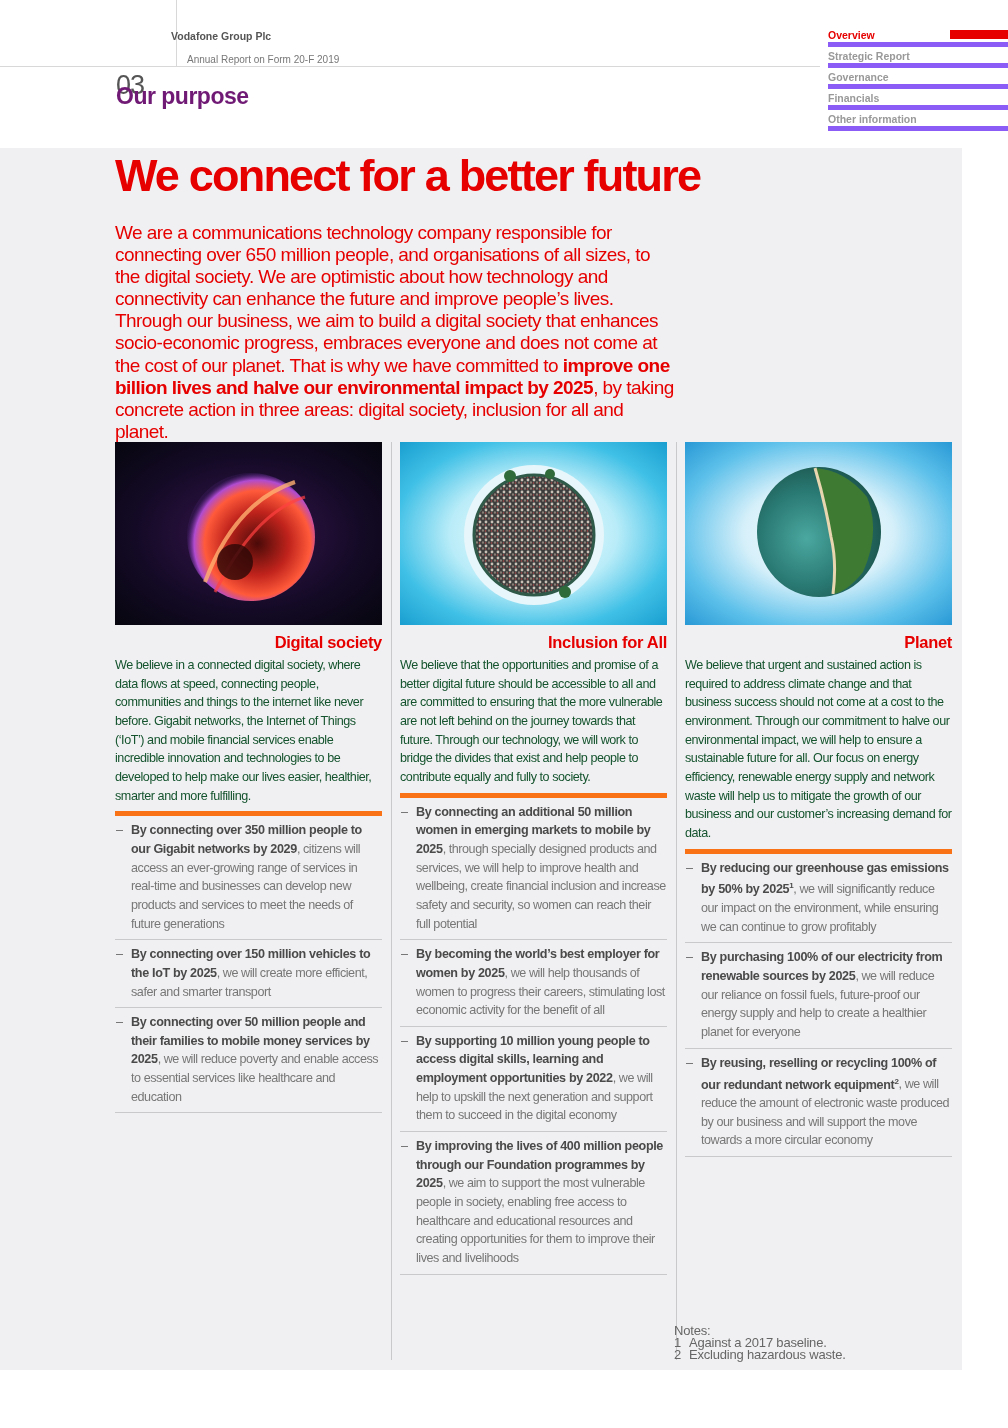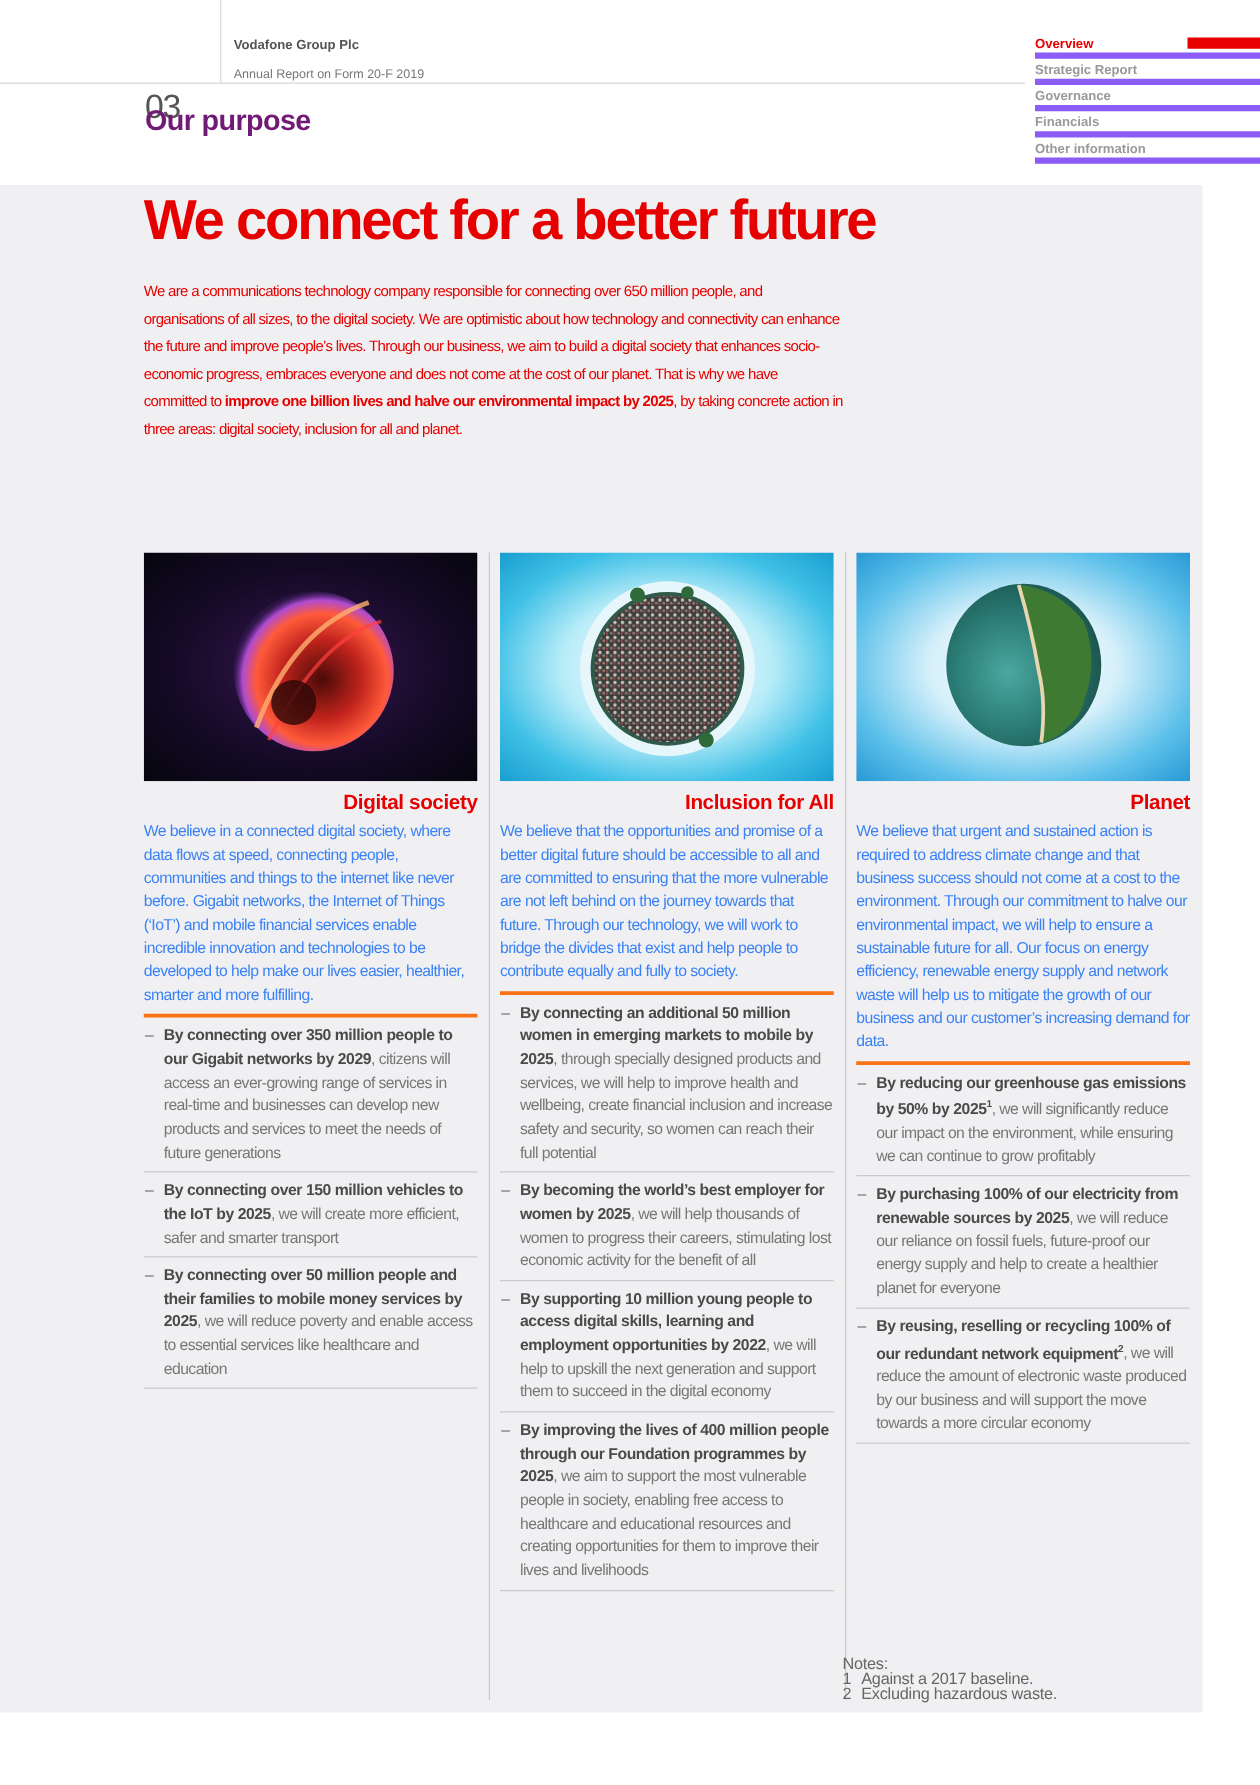--- a/index.html
+++ b/index.html
@@ -3,42 +3,42 @@
 <meta charset="utf-8">
 <style>
   * { box-sizing: border-box; margin: 0; padding: 0; }
   html, body { width: 1008px; height: 1428px; background: #ffffff; overflow: hidden; }
   body { position: relative; font-family: "Liberation Sans", "DejaVu Sans", sans-serif; color: #5a5a5a; }
 
   
   .hdr-rule { position: absolute; left: 0; top: 66px; width: 820px; height: 1px; background: #d8d8d8; }
   .hdr-vline { position: absolute; left: 176px; top: 0; width: 1px; height: 66px; background: #d8d8d8; }
   .page-num { position: absolute; left: 116px; top: 26px; font-size: 27px; font-weight: 300; color: #555; letter-spacing: -1px; margin-top: 44px; }
-  .company { position: absolute; left: 187px; top: 30px; font-size: 10.5px; font-weight: bold; color: #555; }
+  .company { position: absolute; left: 171px; top: 30px; font-size: 10.5px; font-weight: bold; color: #555; }
   .report { position: absolute; left: 187px; top: 54px; font-size: 10px; color: #777; }
   .section-title { position: absolute; left: 116px; top: 83px; font-size: 23px; font-weight: bold; color: #701a75; letter-spacing: -0.5px; }
 
   
   .nav { position: absolute; left: 828px; top: 26px; width: 180px; }
   .nav-item { display: block; height: 21px; line-height: 18px; font-size: 10.5px; font-weight: bold; color: #999; border-bottom: 5px solid #8b5cf6; cursor: pointer; position: relative; }
   .nav-item.active { color: #e60000; }
   .nav-bar { position: absolute; right: 0; top: 4px; width: 58px; height: 9px; background: #e60000; }
 
   
   .panel { position: absolute; left: 0; top: 148px; width: 962px; height: 1222px; background: #f0f0f2; }
   .headline { position: absolute; left: 115px; top: 150px; font-size: 45px; font-weight: bold; color: #e60000; letter-spacing: -1.8px; white-space: nowrap; }
-  .intro { position: absolute; left: 115px; top: 222px; width: 560px; font-size: 12px; line-height: 22.1px; color: #e60000; letter-spacing: -0.55px; font-weight: 300; }
+  .intro { position: absolute; left: 115px; top: 222px; width: 560px; font-size: 19px; line-height: 22.1px; color: #e60000; letter-spacing: -0.55px; font-weight: 300; }
   .intro b { font-weight: bold; }
 
   .vdiv { position: absolute; top: 442px; width: 1px; height: 918px; background: #c9c9cc; }
 
   .col { position: absolute; top: 442px; width: 267px; }
   .photo { width: 267px; height: 183px; display: block; }
   .col-title { font-size: 16.5px; font-weight: bold; color: #e60000; margin-top: 7px; line-height: 20px; letter-spacing: -0.3px; text-align: right; }
-  .col-body { font-size: 12.6px; line-height: 18.65px; color: #3b82f6; letter-spacing: -0.45px; margin-top: 4px; padding-bottom: 6px; border-bottom: 3px solid #f97316; }
+  .col-body { font-size: 12.6px; line-height: 18.65px; color: #14532d; letter-spacing: -0.45px; margin-top: 4px; padding-bottom: 6px; border-bottom: 5px solid #f97316; }
   .bullet { position: relative; padding: 5px 0 6px 16px; font-size: 12.6px; line-height: 18.65px; color: #777; letter-spacing: -0.45px; border-bottom: 1px solid #c9c9cc; }
   .bullet .dash { position: absolute; left: 1px; top: 5px; color: #666; }
   .bullet b { color: #4a4a4a; font-weight: bold; letter-spacing: -0.35px; }
   .bullet sup { font-size: 8px; }
 
   .notes { position: absolute; left: 674px; top: 1325px; font-size: 13px; line-height: 12px; color: #666; letter-spacing: -0.2px; }
   .notes .n { display: inline-block; width: 15px; }
 </style>
 </head>
 <body>

